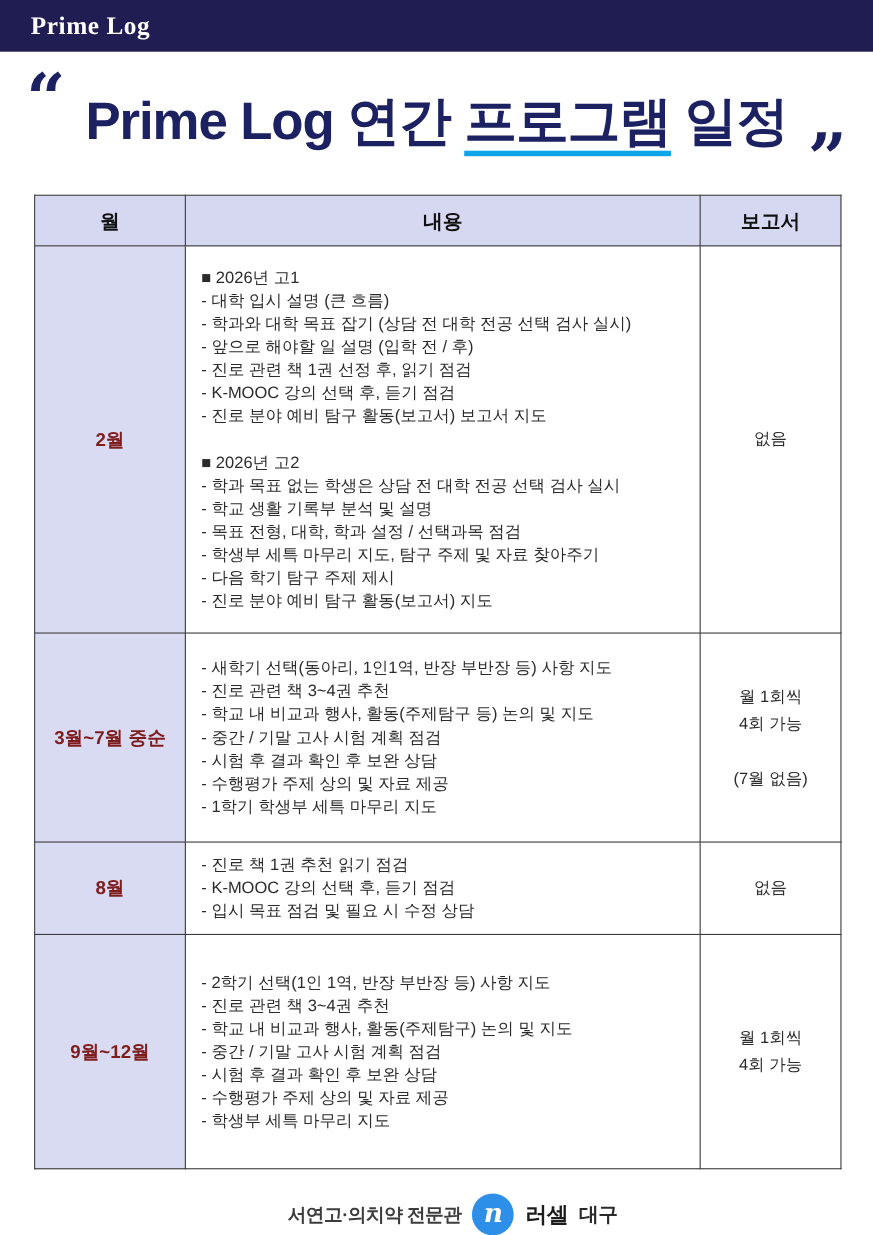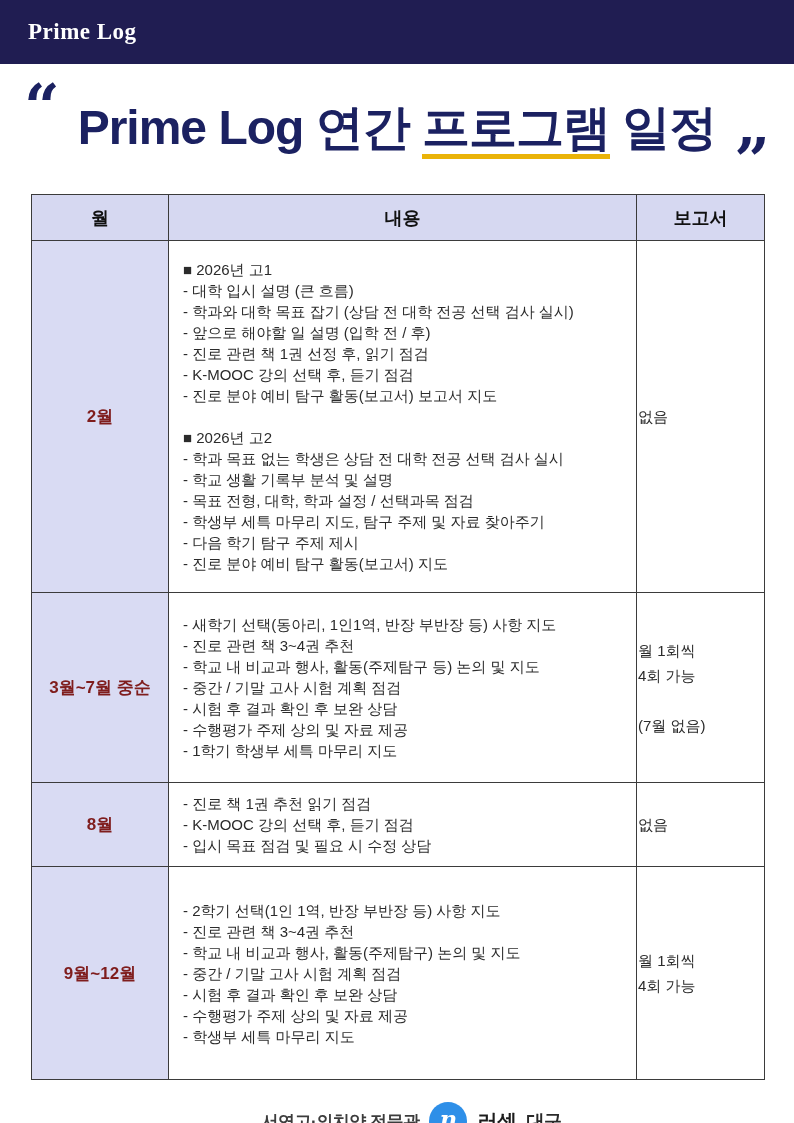--- a/index.html
+++ b/index.html
@@ -6,21 +6,21 @@
   body{
     width:794px;height:1123px;
     background:#ffffff;
     font-family:"Liberation Sans","DejaVu Sans",sans-serif;
     color:#2b2b2b;
     overflow:hidden;
     position:relative;
   }
   
   .topbar{
-    height:64px;
+    height:47px;
     background:#201d52;
     display:flex;align-items:center;
     padding-left:28px;
     box-sizing:border-box;
   }
   .topbar .brand{
     color:#ffffff;
     font-family:"Liberation Serif","DejaVu Serif",serif;
     font-weight:700;
     font-size:23px;
@@ -46,21 +46,21 @@
   .quote.close{align-self:flex-end;margin-left:18px;margin-bottom:-12px;}
   .page-title{
     font-size:48px;
     font-weight:900;
     color:#1b2161;
     letter-spacing:-1px;
     line-height:95px;
     white-space:nowrap;
   }
   .page-title .ul{
-    border-bottom:5px solid #eab308;
+    border-bottom:5px solid #0ea5e9;
     padding-bottom:0px;
   }
   
   .table-wrap{margin:14px 30px 0 31px;}
   table.schedule{
     width:733px;
     border-collapse:collapse;
     table-layout:fixed;
   }
   table.schedule col.c-month{width:137px;}
@@ -88,21 +88,21 @@
     color:#7f1d1d;
   }
   td.content{
     padding:10px 6px 10px 14px;
     font-size:15px;
     line-height:21px;
     color:#2b2b2b;
     white-space:pre-line;
   }
   td.report{
-    text-align:left;
+    text-align:center;
     font-size:15px;
     line-height:25px;
     color:#2b2b2b;
     white-space:pre-line;
   }
   tr.r1{height:352px;}
   tr.r2{height:190px;}
   tr.r3{height:84px;}
   tr.r4{height:213px;}
   

